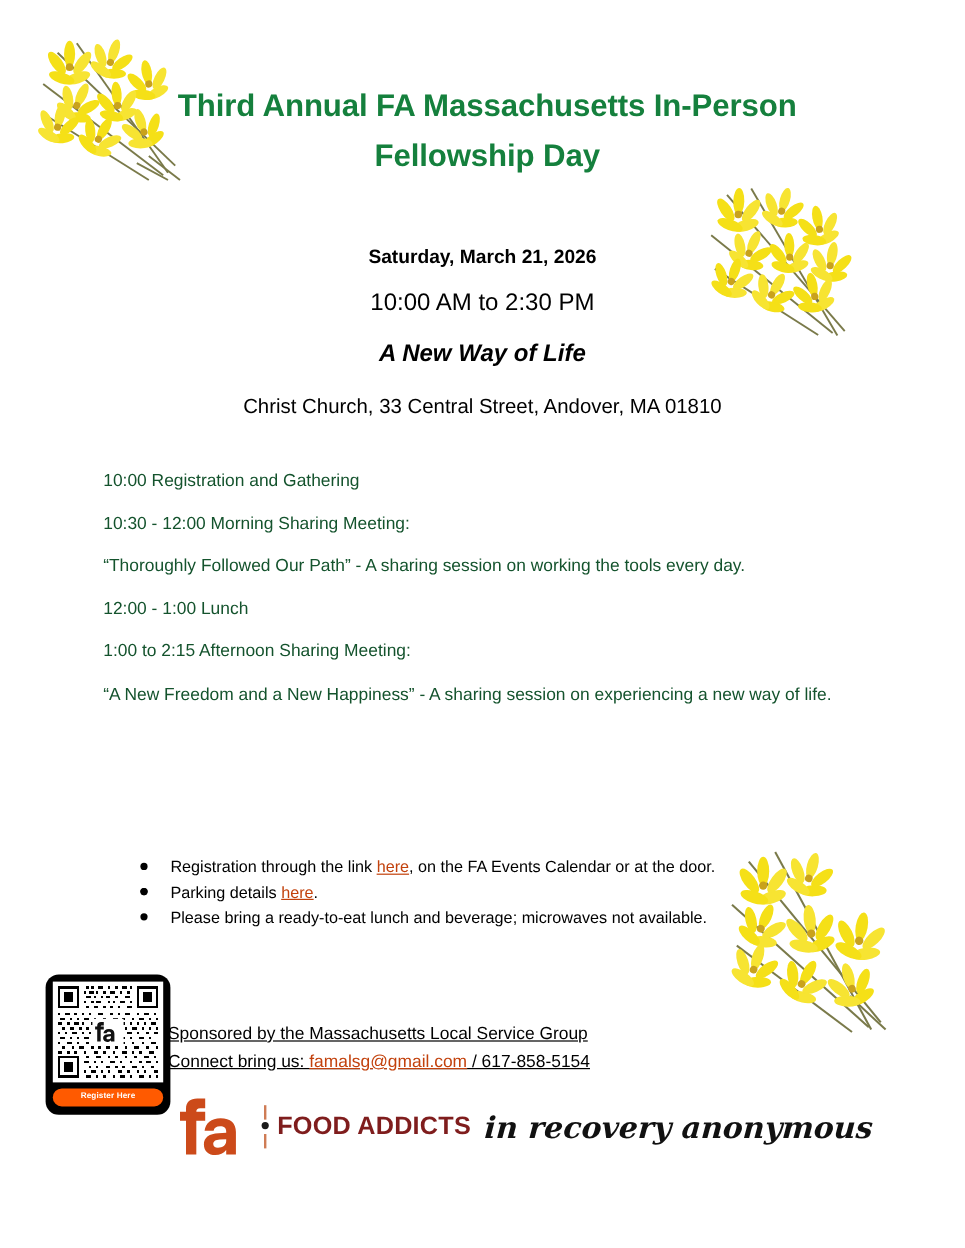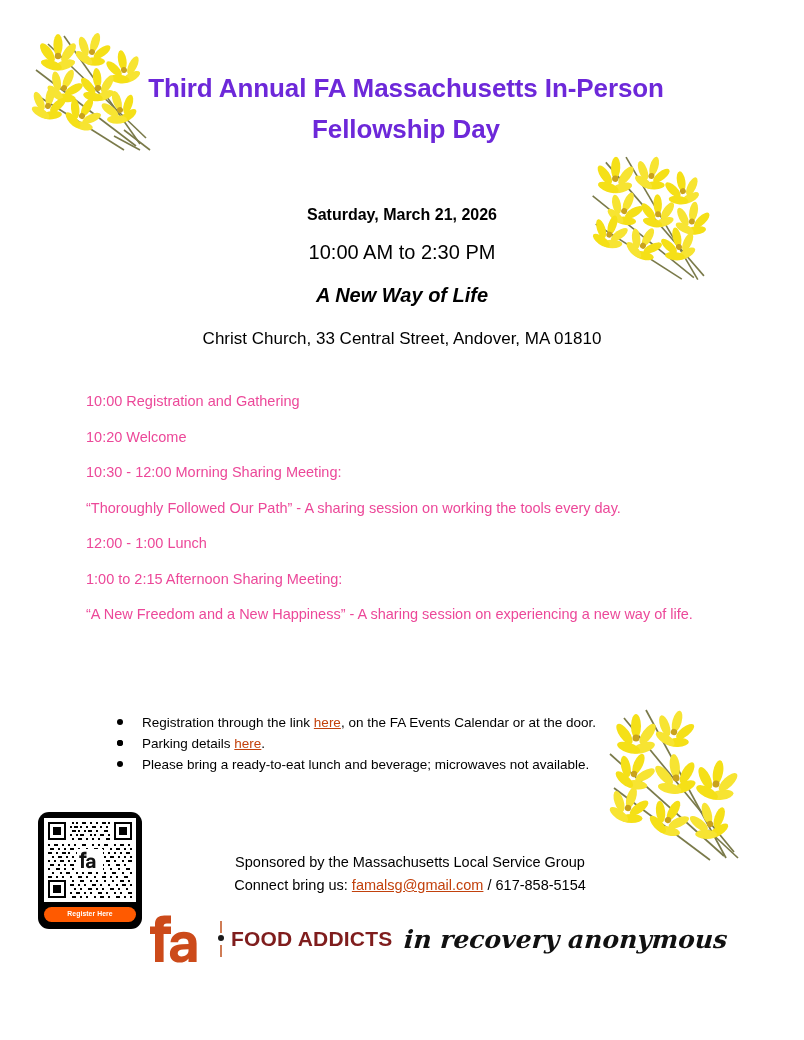--- a/index.html
+++ b/index.html
@@ -41,21 +41,21 @@
     left: 100px;
     top: 68px;
     width: 612px;
     text-align: center;
   }
   .title-line {
     font-size: 26px;
     font-weight: bold;
     line-height: 41px;
     letter-spacing: -0.1px;
-    color: #6d28d9;
+    color: #15803d;
   }
 
   
   .subhead {
     position: absolute;
     left: 82px;
     top: 196px;
     width: 640px;
     text-align: center;
   }
@@ -85,21 +85,21 @@
   .schedule {
     position: absolute;
     left: 86px;
     top: 392px;
     width: 624px;
   }
   .schedule-line {
     font-size: 14.5px;
     line-height: 19px;
     margin-bottom: 16.5px;
-    color: #ec4899;
+    color: #14532d;
   }
   .schedule-line.wrap { margin-bottom: 16.5px; }
 
   
   .bullets {
     position: absolute;
     left: 86px;
     top: 712px;
     width: 600px;
     margin: 0;
@@ -128,21 +128,21 @@
     text-decoration: underline;
     cursor: pointer;
   }
 
   
   .sponsor-block {
     position: absolute;
     left: 140px;
     top: 851px;
     width: 540px;
-    text-align: center;
+    text-decoration: underline;
   }
   .sponsor-line {
     font-size: 14.5px;
     line-height: 23px;
     color: #000;
   }
 
   
   #qr-card {
     position: absolute;
@@ -501,21 +501,20 @@
 
   <div class="subhead">
     <div class="sub-date">Saturday, March 21, 2026</div>
     <div class="sub-time">10:00 AM to 2:30 PM</div>
     <div class="sub-theme">A New Way of Life</div>
     <div class="sub-location">Christ Church, 33 Central Street, Andover, MA 01810</div>
   </div>
 
   <div class="schedule">
     <div class="schedule-line">10:00 Registration and Gathering</div>
-    <div class="schedule-line">10:20 Welcome</div>
     <div class="schedule-line">10:30 - 12:00 Morning Sharing Meeting:</div>
     <div class="schedule-line">“Thoroughly Followed Our Path” - A sharing session on working the tools every day.</div>
     <div class="schedule-line">12:00 - 1:00 Lunch</div>
     <div class="schedule-line">1:00 to 2:15 Afternoon Sharing Meeting:</div>
     <div class="schedule-line wrap">“A New Freedom and a New Happiness” - A sharing session on experiencing a new way of life.</div>
   </div>
 
   <ul class="bullets">
     <li>
       <span class="bullet-dot"></span><span>Registration through the link </span><a class="doc-link">here</a><span>, on the FA Events Calendar or at the door.</span>

